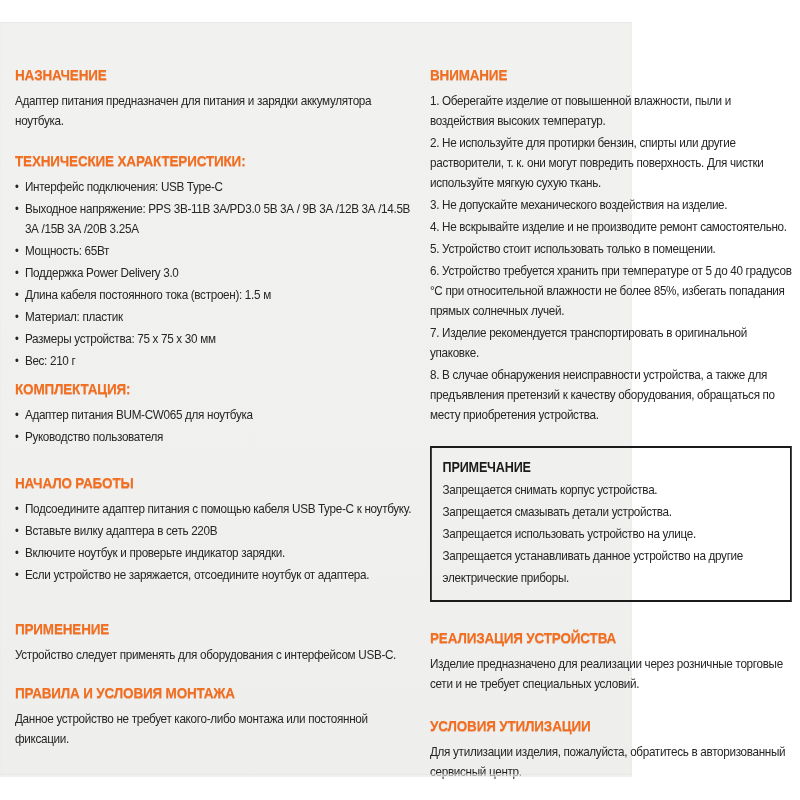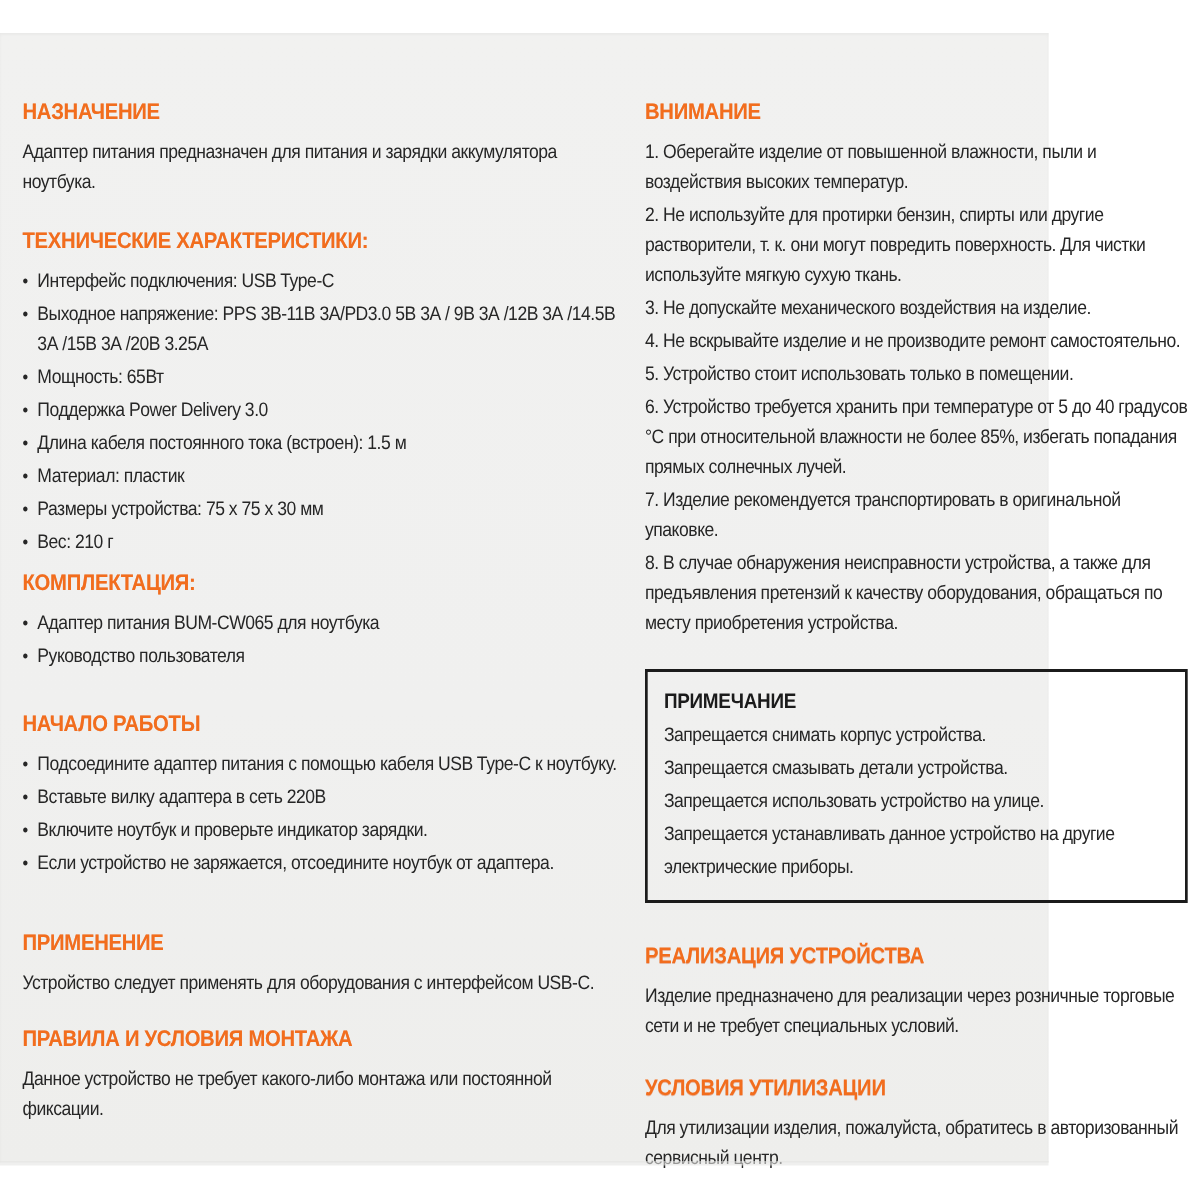--- a/index.html
+++ b/index.html
@@ -2,21 +2,21 @@
 <html><head>
 <meta charset="utf-8">
 <style>
   html,body{margin:0;padding:0;}
   body{
     width:800px;height:800px;overflow:hidden;background:#ffffff;
     font-family:"Liberation Sans",sans-serif;
     -webkit-font-smoothing:antialiased;
   }
   .sheet{
-    position:absolute;left:0;top:22px;width:699px;height:753px;
+    position:absolute;left:0;top:22px;width:632px;height:753px;
     background:linear-gradient(180deg,#f1f1f0 0%,#f0f0ef 60%,#eeeeec 100%);
     box-shadow:inset 0 1px 2px rgba(0,0,0,0.04);
   }
   .sheet::after{
     content:"";position:absolute;left:0;right:0;bottom:-2px;height:3px;
     background:#e4e4e2;opacity:.6;
   }
   .col{
     position:absolute;top:44px;
     transform:scaleX(0.9);transform-origin:0 0;

